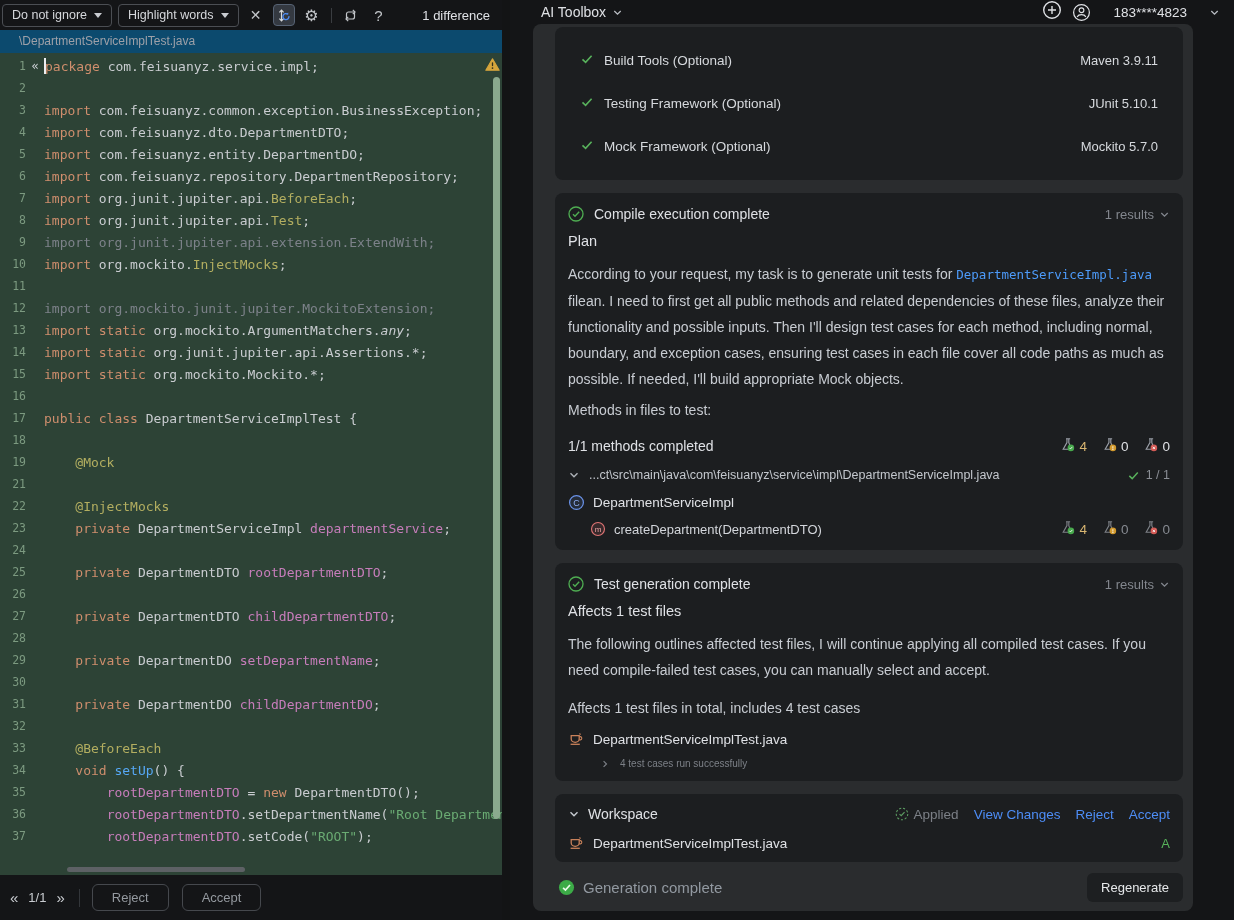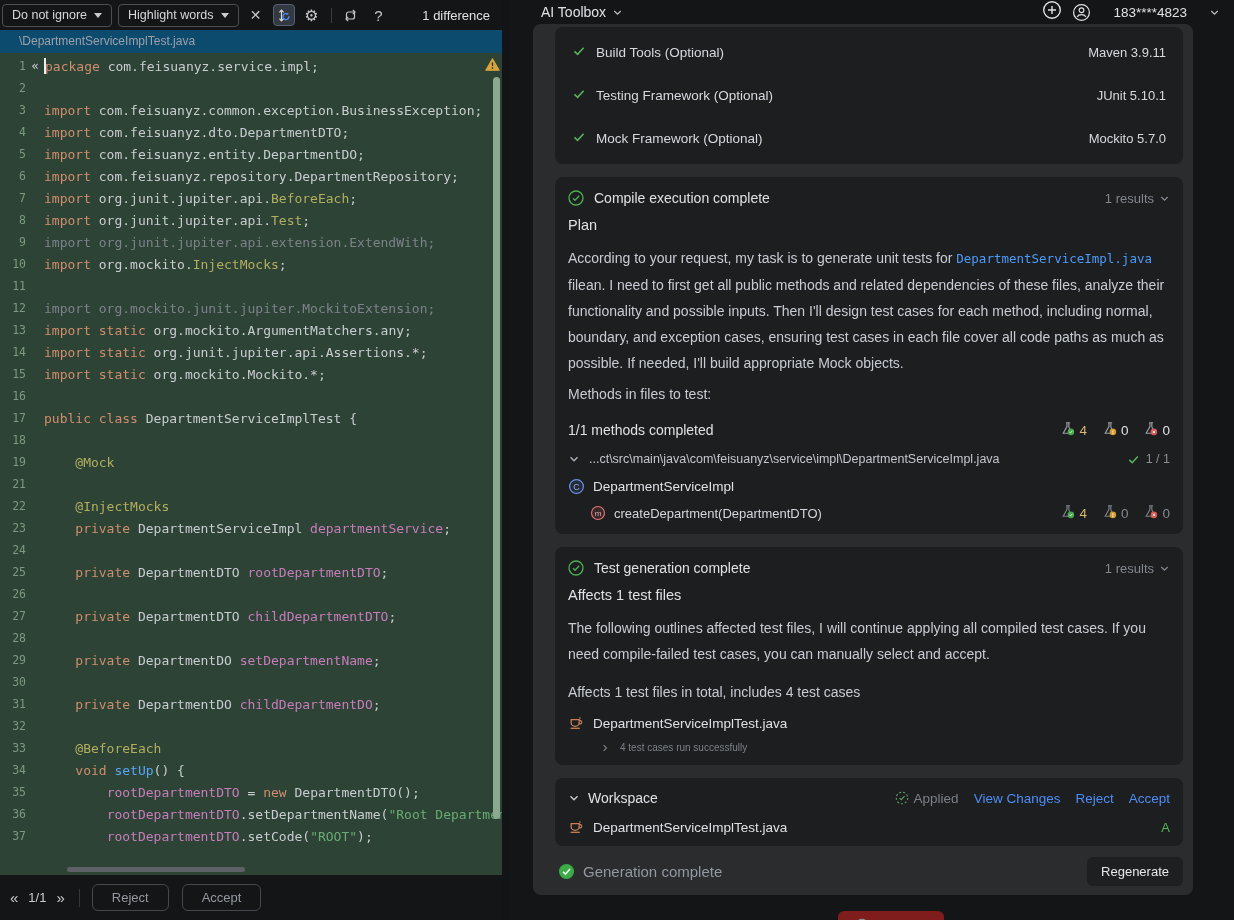--- a/index.html
+++ b/index.html
@@ -21,21 +21,21 @@
                    white-space:nowrap; overflow:hidden; }
 
   .code-wrap { flex:1; position:relative; background:#2d4336; overflow:hidden; }
   .code-lines { padding-top:2px; }
   .cl { height:22px; display:flex; align-items:center; white-space:pre; font-family:"DejaVu Sans Mono",monospace; font-size:13px; }
   .ln { width:26px; flex-shrink:0; text-align:right; color:#7c9a80; font-size:11.5px; font-family:"DejaVu Sans Mono",monospace; }
   .fold { width:18px; flex-shrink:0; text-align:center; color:#cfd3d8; font-size:12px; }
   .ct { flex:1; overflow:hidden; white-space:pre; }
   .caret { display:inline-block; width:1.5px; height:16px; background:#eceef0; vertical-align:-3px; margin-right:-0.5px; }
   .s-kw{color:#cf8e6d}.s-id{color:#c9ccd0}.s-ann{color:#b3ae60}.s-gray{color:#7d828a}
-  .s-field{color:#c77dbb}.s-str{color:#6aab73}.s-call{color:#56a8f5}.s-it{color:#c9ccd0;}
+  .s-field{color:#c77dbb}.s-str{color:#6aab73}.s-call{color:#56a8f5}.s-it{color:#c9ccd0;font-style:italic}
   .warn-badge { position:absolute; top:4px; right:2px; }
   .vthumb { position:absolute; right:2px; top:24px; width:7px; height:742px; background:#8aa98e; border-radius:4px; }
   .hthumb { position:absolute; bottom:3px; left:67px; width:178px; height:5px; background:#5d6165; border-radius:3px; }
 
   .lt-bottom { height:45px; display:flex; align-items:center; gap:8px; padding:0 8px; background:#141517; }
   .nav-gl { color:#c9ccd1; font-size:15px; line-height:1; padding:2px 2px; }
   .nav-count { color:#c9ccd1; font-size:13px; }
   .lb-sep { width:1px; height:18px; background:#33363a; margin:0 4px; }
   .ghost-btn { background:transparent; border:1px solid #45484d; border-radius:6px; color:#94999f; font-size:13px;
                font-family:inherit; padding:5px 19px; cursor:default; }
@@ -45,21 +45,21 @@
 
   
   .right-pane { flex:1; display:flex; flex-direction:column; background:#141517; }
   .rt-header { height:40px; display:flex; align-items:center; padding:0 14px 0 31px; }
   .rt-title { color:#dfe1e5; font-size:14px; display:flex; align-items:center; gap:6px; }
   .rt-right { margin-left:auto; display:flex; align-items:center; gap:10px; }
   .acct { display:flex; align-items:center; gap:22px; color:#dfe1e5; font-size:13.5px; }
 
   .rt-scroll { margin:0 41px 0 23px; background:#2a2c2e; border-radius:8px; padding:3px 10px 6px 22px; }
   .card { background:#1c1e20; border-radius:8px; margin-bottom:13px; }
-  .env-card { padding:4px; }
+  .env-card { padding:12px; }
   .env-row { height:43px; display:flex; align-items:center; padding:0 13px; font-size:13.5px; color:#d6d9dd; }
   .env-row .lbl { margin-left:10px; }
   .env-row .val { margin-left:auto; font-size:13px; }
 
   .card-pad { padding:13px 13px 12px 13px; }
   .card-head { display:flex; align-items:center; }
   .card-title { margin-left:10px; color:#dfe1e5; font-size:14px; }
   .results { margin-left:auto; display:flex; align-items:center; gap:5px; color:#83878e; font-size:13px; }
   .subhead { margin-top:11px; color:#dfe1e5; font-size:14.5px; }
   .para { margin-top:12px; color:#c8ccd2; font-size:14px; line-height:26px; }

